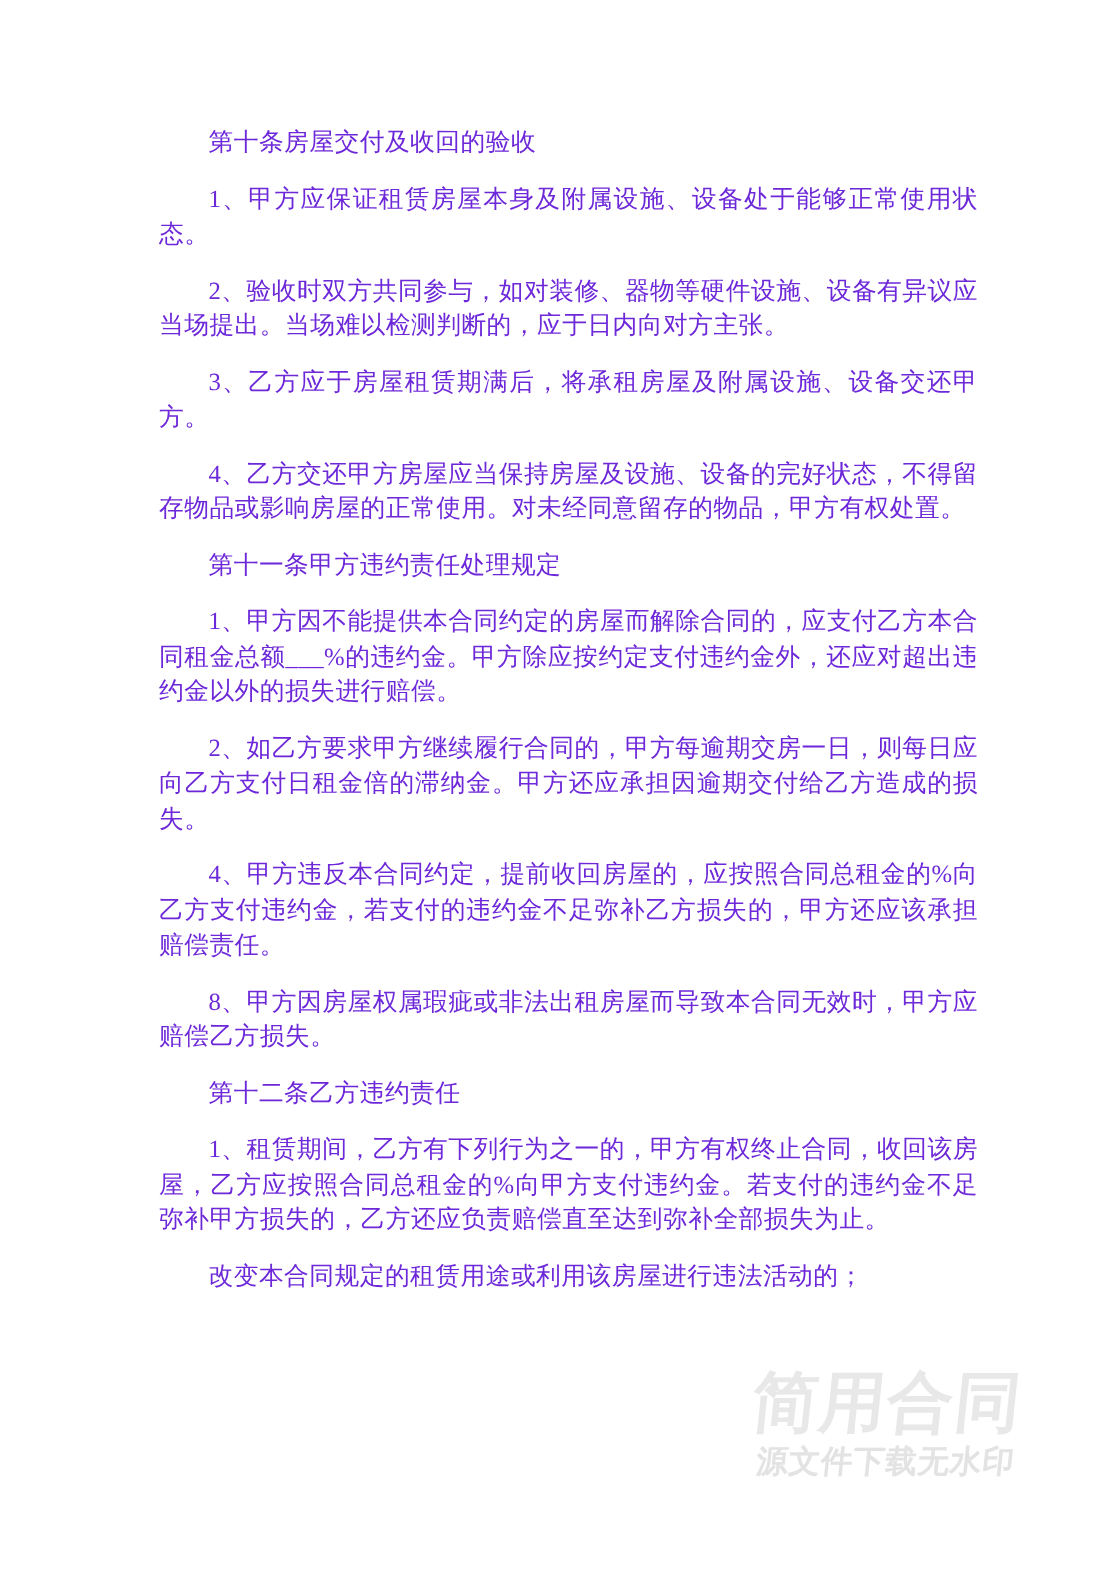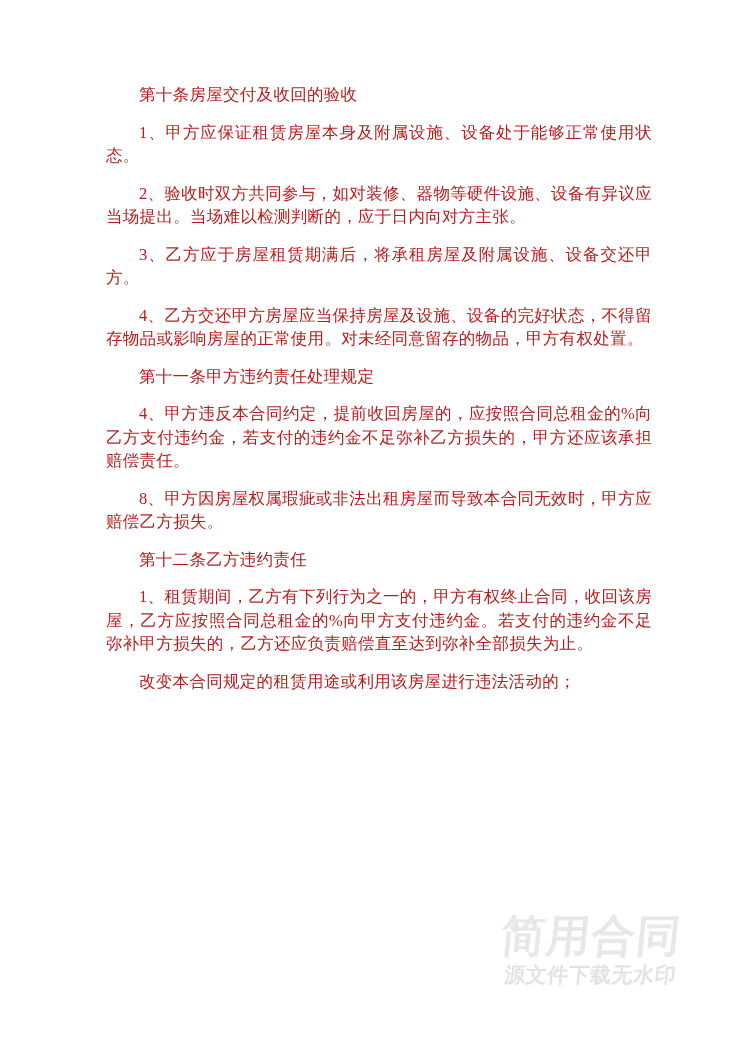--- a/index.html
+++ b/index.html
@@ -13,21 +13,21 @@
     height: 1049px;
     background: #ffffff;
     overflow: hidden;
     font-family: "Liberation Serif", "DejaVu Serif", serif;
   }
   .doc {
     position: absolute;
     left: 106px;
     top: 83px;
     width: 546px;
-    color: #b91c1c;
+    color: #6d28d9;
     font-size: 16.5px;
     line-height: 23.5px;
     text-align: justify;
   }
   .doc p {
     margin: 0 0 14px 0;
     text-indent: 2em;
     letter-spacing: 0.3px;
   }
   .doc p.heading {
@@ -64,20 +64,22 @@
 <body>
 
 <div class="page">
   <div class="doc">
       <p class="block heading">第十条房屋交付及收回的验收</p>
       <p class="block paragraph">1、甲方应保证租赁房屋本身及附属设施、设备处于能够正常使用状态。</p>
       <p class="block paragraph">2、验收时双方共同参与，如对装修、器物等硬件设施、设备有异议应当场提出。当场难以检测判断的，应于日内向对方主张。</p>
       <p class="block paragraph">3、乙方应于房屋租赁期满后，将承租房屋及附属设施、设备交还甲方。</p>
       <p class="block paragraph">4、乙方交还甲方房屋应当保持房屋及设施、设备的完好状态，不得留存物品或影响房屋的正常使用。对未经同意留存的物品，甲方有权处置。</p>
       <p class="block heading">第十一条甲方违约责任处理规定</p>
+      <p class="block paragraph">1、甲方因不能提供本合同约定的房屋而解除合同的，应支付乙方本合同租金总额___%的违约金。甲方除应按约定支付违约金外，还应对超出违约金以外的损失进行赔偿。</p>
+      <p class="block paragraph">2、如乙方要求甲方继续履行合同的，甲方每逾期交房一日，则每日应向乙方支付日租金倍的滞纳金。甲方还应承担因逾期交付给乙方造成的损失。</p>
       <p class="block paragraph">4、甲方违反本合同约定，提前收回房屋的，应按照合同总租金的%向乙方支付违约金，若支付的违约金不足弥补乙方损失的，甲方还应该承担赔偿责任。</p>
       <p class="block paragraph">8、甲方因房屋权属瑕疵或非法出租房屋而导致本合同无效时，甲方应赔偿乙方损失。</p>
       <p class="block heading">第十二条乙方违约责任</p>
       <p class="block paragraph">1、租赁期间，乙方有下列行为之一的，甲方有权终止合同，收回该房屋，乙方应按照合同总租金的%向甲方支付违约金。若支付的违约金不足弥补甲方损失的，乙方还应负责赔偿直至达到弥补全部损失为止。</p>
       <p class="block paragraph">改变本合同规定的租赁用途或利用该房屋进行违法活动的；</p>
     </div>
   <div class="watermark">
     <div class="wm-title">简用合同</div>
     <div class="wm-sub">源文件下载无水印</div>
   </div>

